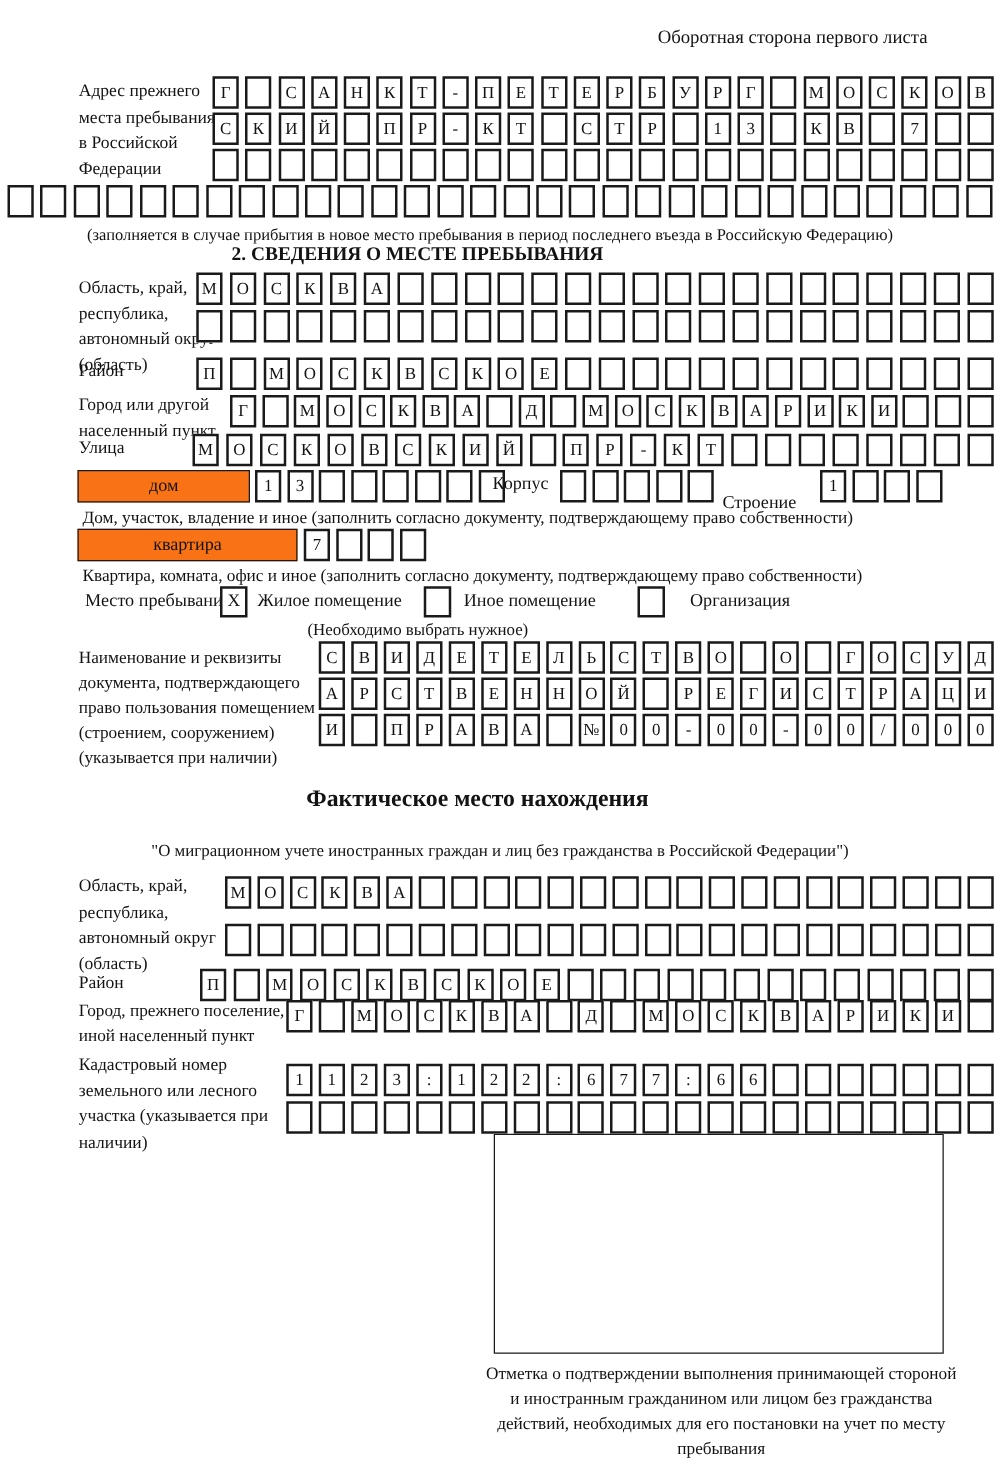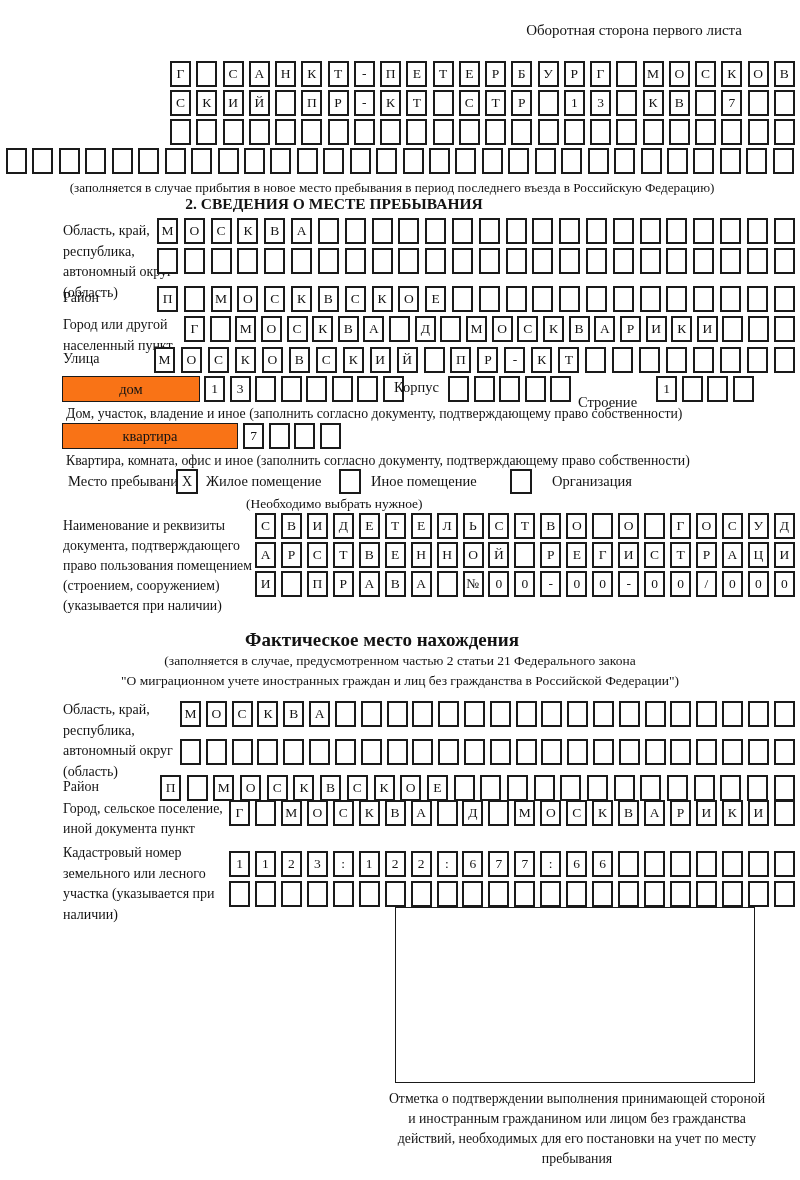--- a/index.html
+++ b/index.html
@@ -32,20 +32,21 @@
   .caption { font-size:13.8px; text-align:center; line-height:1.45; }
   .stamp { box-sizing:border-box; border:1.7px solid #1a1a1a; background:#fff; }
 </style>
 </head>
 <body>
 
 <div class="page">
 
   <div class="abs" style="top:22px; right:58px; font-size:15px;">Оборотная сторона первого листа</div>
 
+  <div class="abs label" style="left:63px; top:64px; width:110px;">Адрес прежнего места пребывания в Российской Федерации</div>
   <div class="abs cellrow" style="left:170px; top:61px; width:625px;">
       <span class="cell">Г</span>
       <span class="cell"></span>
       <span class="cell">С</span>
       <span class="cell">А</span>
       <span class="cell">Н</span>
       <span class="cell">К</span>
       <span class="cell">Т</span>
       <span class="cell">-</span>
       <span class="cell">П</span>
@@ -402,21 +403,20 @@
       <span class="cell">-</span>
       <span class="cell">0</span>
       <span class="cell">0</span>
       <span class="cell">/</span>
       <span class="cell">0</span>
       <span class="cell">0</span>
       <span class="cell">0</span>
     </div>
 
   <div class="abs title" style="left:0; top:629px; width:764px; font-size:19px;">Фактическое место нахождения</div>
-  <div class="abs note" style="left:0; top:653px; width:800px; font-size:13.5px;">(заполняется в случае, предусмотренном частью 2 статьи 21 Федерального закона</div>
   <div class="abs note" style="left:0; top:673px; width:800px; font-size:13.5px;">"О миграционном учете иностранных граждан и лиц без гражданства в Российской Федерации")</div>
 
   <div class="abs label" style="left:63px; top:700px; width:140px;">Область, край, республика, автономный округ (область)</div>
   <div class="abs cellrow" style="left:180px; top:701px; width:615px;">
       <span class="cell">М</span>
       <span class="cell">О</span>
       <span class="cell">С</span>
       <span class="cell">К</span>
       <span class="cell">В</span>
       <span class="cell">А</span>
@@ -487,21 +487,21 @@
       <span class="cell"></span>
       <span class="cell"></span>
       <span class="cell"></span>
       <span class="cell"></span>
       <span class="cell"></span>
       <span class="cell"></span>
       <span class="cell"></span>
       <span class="cell"></span>
     </div>
 
-  <div class="abs small-label" style="left:63px; top:799px; width:166px;">Город, сельское поселение, иной документа пункт</div>
+  <div class="abs small-label" style="left:63px; top:799px; width:166px;">Город, прежнего поселение, иной населенный пункт</div>
   <div class="abs cellrow" style="left:229px; top:800px; width:566px;">
       <span class="cell">Г</span>
       <span class="cell"></span>
       <span class="cell">М</span>
       <span class="cell">О</span>
       <span class="cell">С</span>
       <span class="cell">К</span>
       <span class="cell">В</span>
       <span class="cell">А</span>
       <span class="cell"></span>

